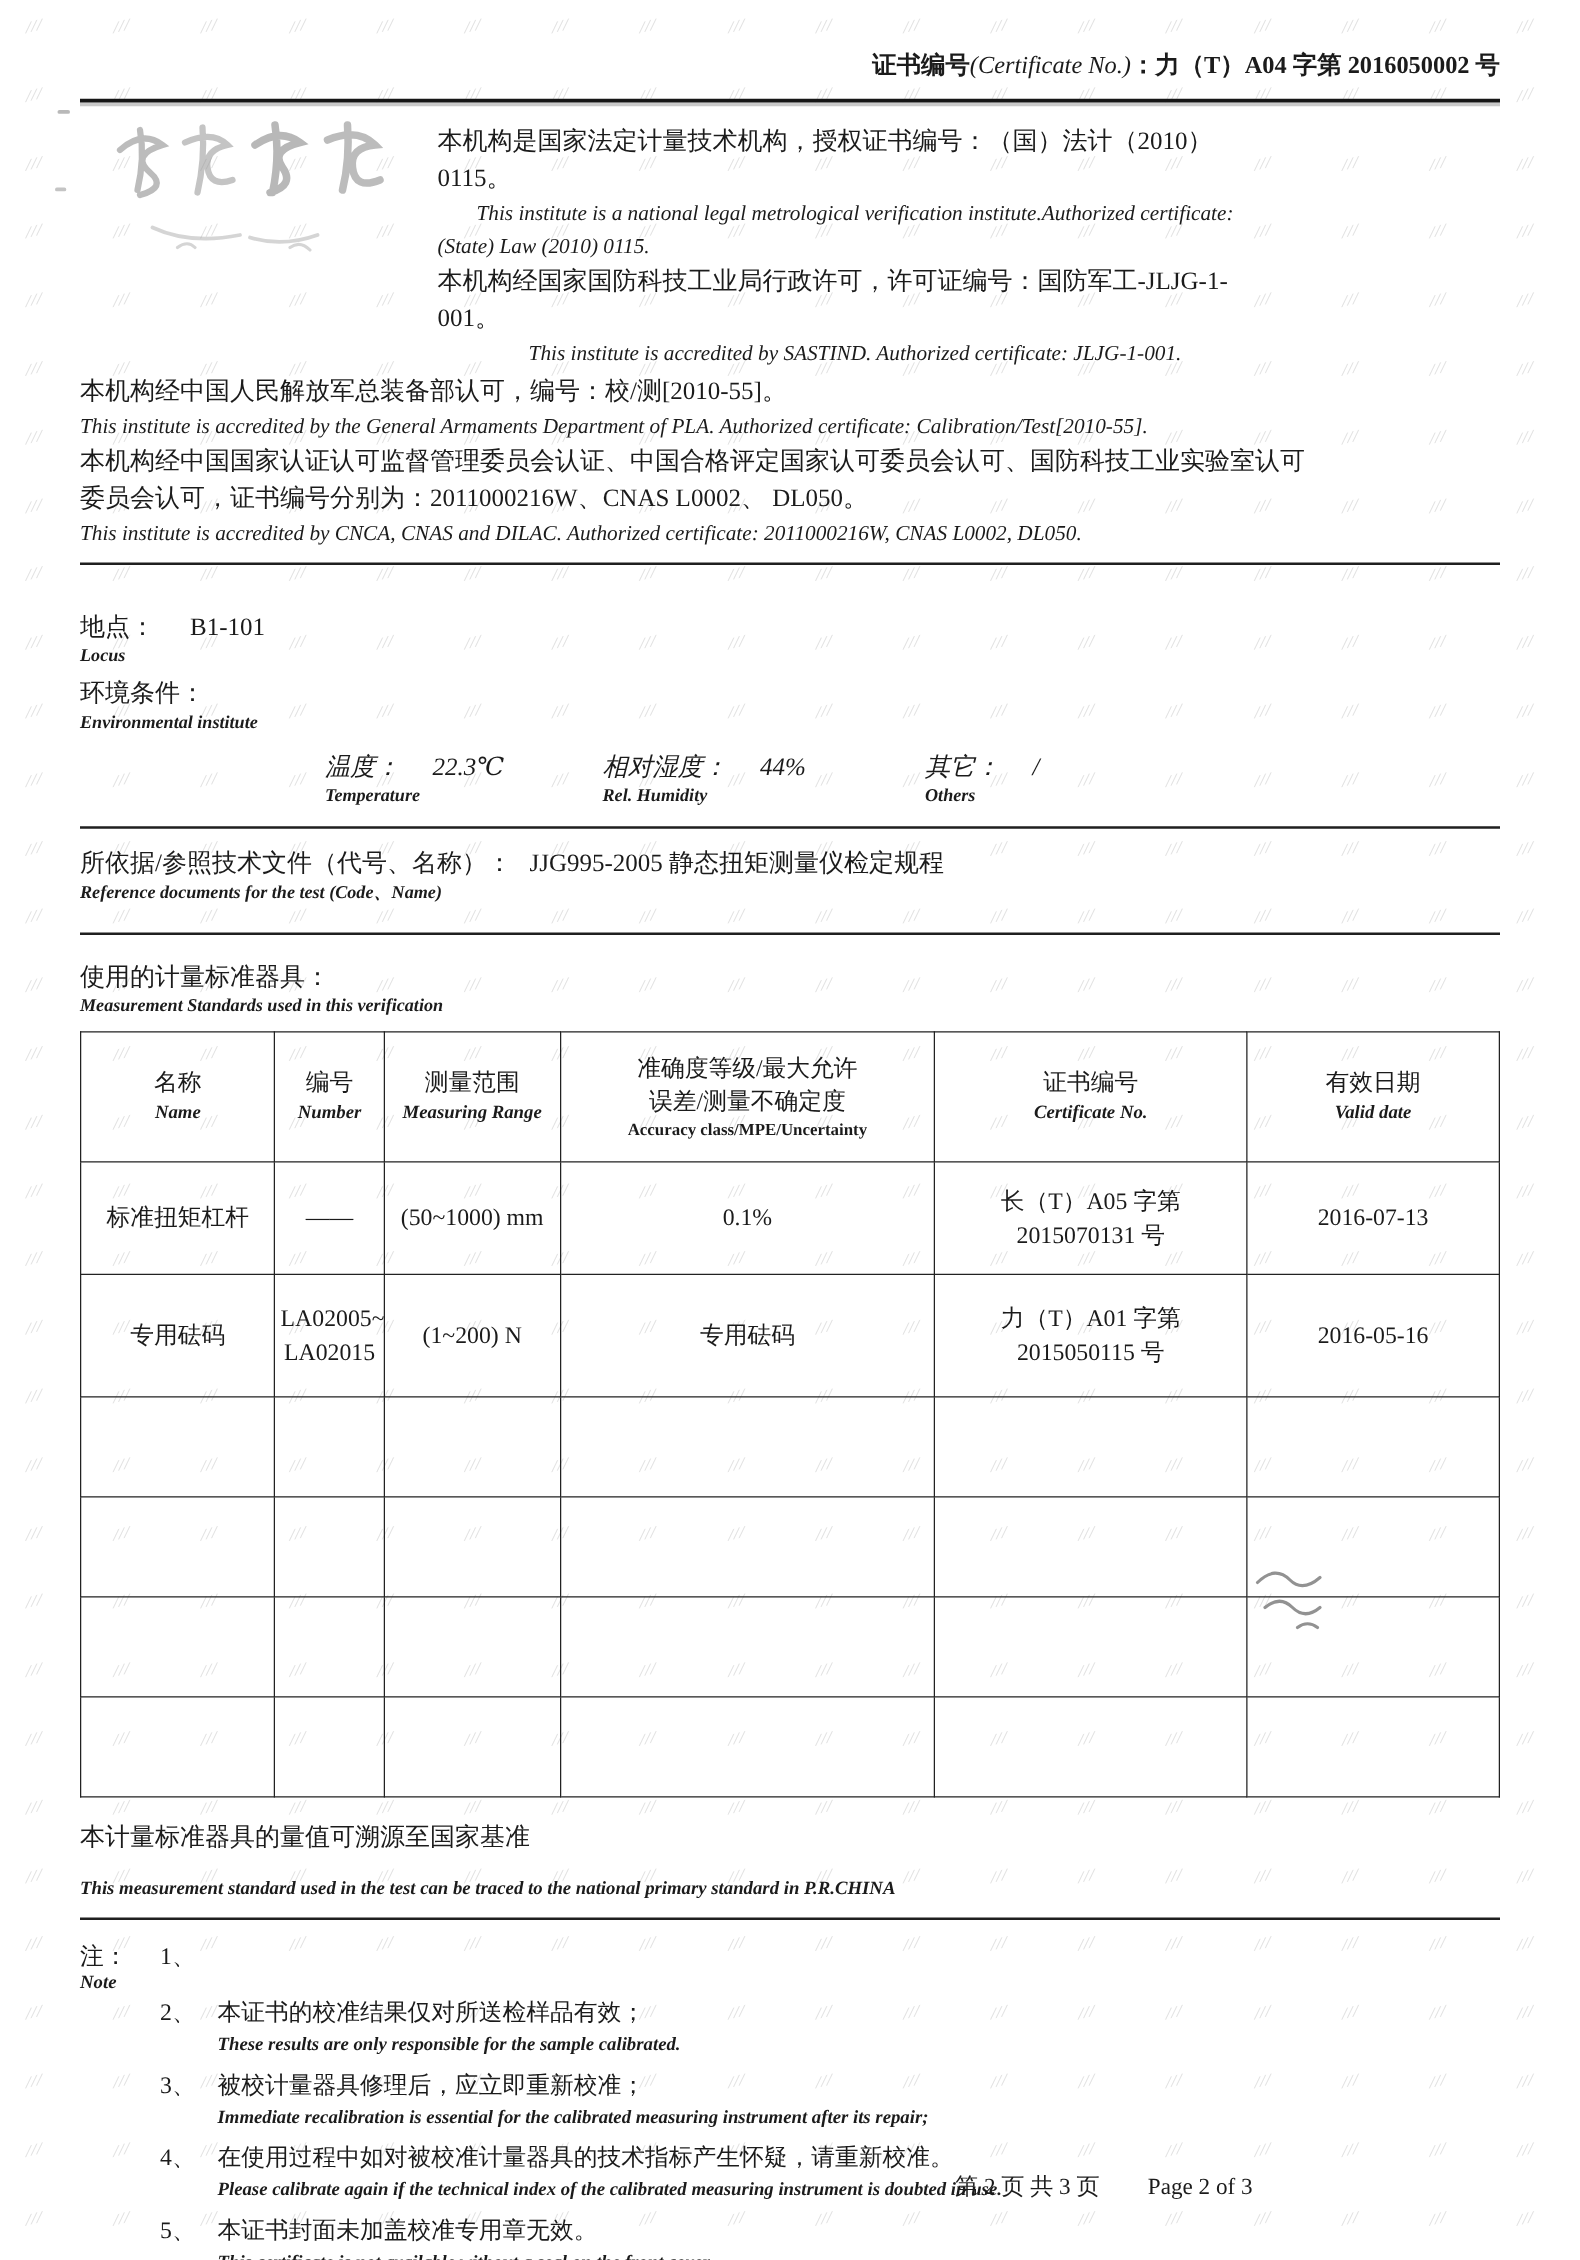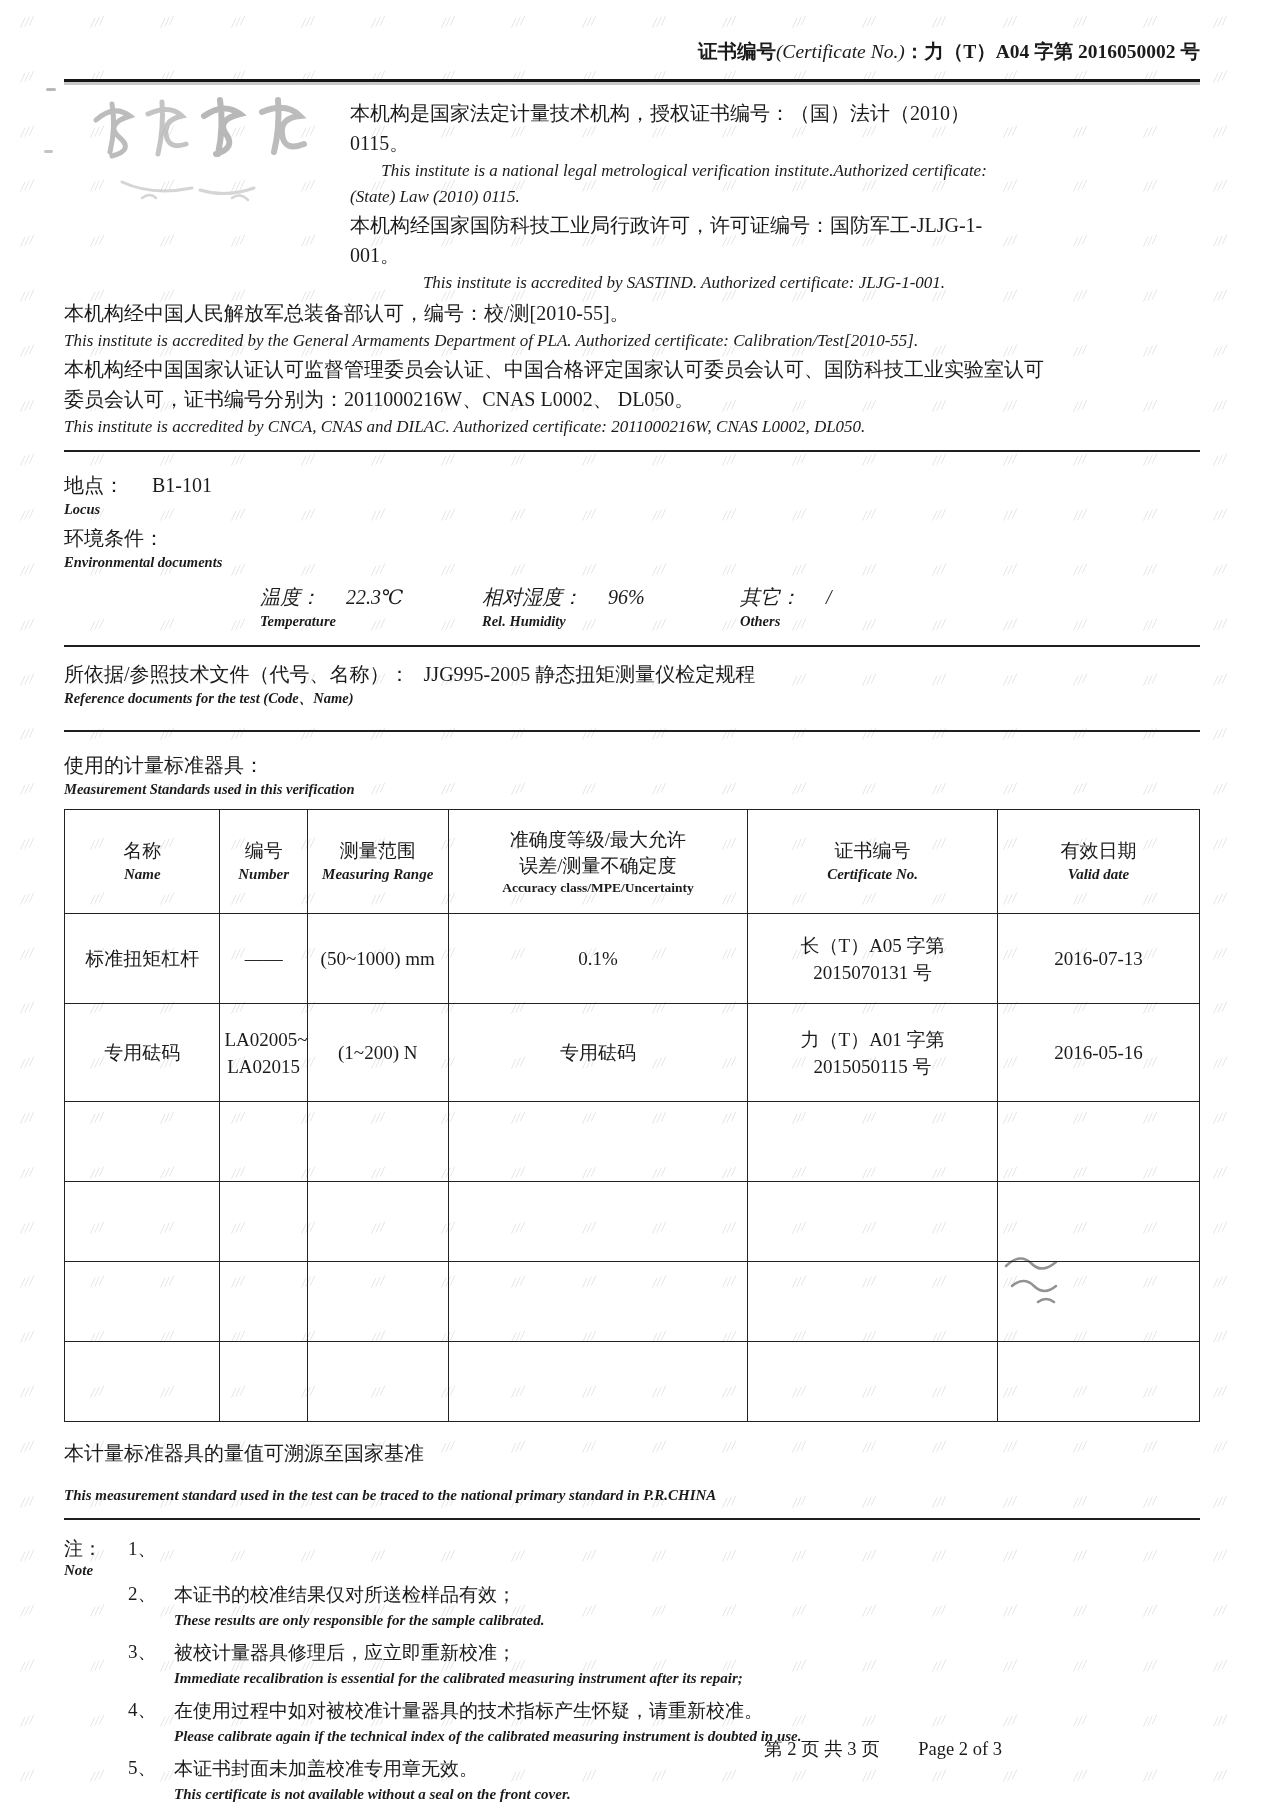--- a/index.html
+++ b/index.html
@@ -30,21 +30,21 @@
   .rule{height:2px;background:#1f1f1f;margin:0;}
   .rule-thick{height:3px;background:#161616;box-shadow:0 3px 0 rgba(40,40,40,.25);}
   
   .cert-line{text-align:right;font-size:19.5px;font-weight:bold;margin-top:8px;margin-bottom:14px;}
   .cert-line .it{font-style:italic;font-weight:normal;}
   
   .intro-indent{margin-left:286px;width:668px;margin-top:16px;}
   .flexline{display:flex;justify-content:center;}
   .centerline{text-align:center;}
   .intro-full{margin-top:2px;}
-  .loc-row{margin-top:20px;font-size:20px;}
+  .loc-row{margin-top:36px;font-size:20px;}
   .loc-row .val{margin-left:28px;}
   .env-values{display:flex;margin-left:196px;margin-top:12px;}
   .env-group{margin-right:0;}
   .env-group .line1{font-size:20px;font-style:italic;}
   .env-group .line1 .v{margin-left:26px;}
   .g1{width:222px;}
   .g2{width:258px;}
   
   .ref-row{margin-top:14px;font-size:20px;}
   .ref-row .val{margin-left:14px;}
@@ -732,32 +732,32 @@
     </div>
 
     <div class="rule" style="margin-top:10px;"></div>
 
     <div class="loc-row">
       <span>地点：</span><span class="val">B1-101</span>
     </div>
     <p class="small-en">Locus</p>
 
     <div class="loc-row" style="margin-top:6px;">环境条件：</div>
-    <p class="small-en">Environmental documents</p>
+    <p class="small-en">Environmental institute</p>
 
     <div class="env-values">
       <div class="env-group g1">
         <div class="line1">
           <span>温度：</span><span class="v">22.3℃</span>
         </div>
         <p class="small-en">Temperature</p>
       </div>
       <div class="env-group g2">
         <div class="line1">
-          <span>相对湿度：</span><span class="v">96%</span>
+          <span>相对湿度：</span><span class="v">44%</span>
         </div>
         <p class="small-en">Rel. Humidity</p>
       </div>
       <div class="env-group">
         <div class="line1">
           <span>其它：</span><span class="v">/</span>
         </div>
         <p class="small-en">Others</p>
       </div>
     </div>

